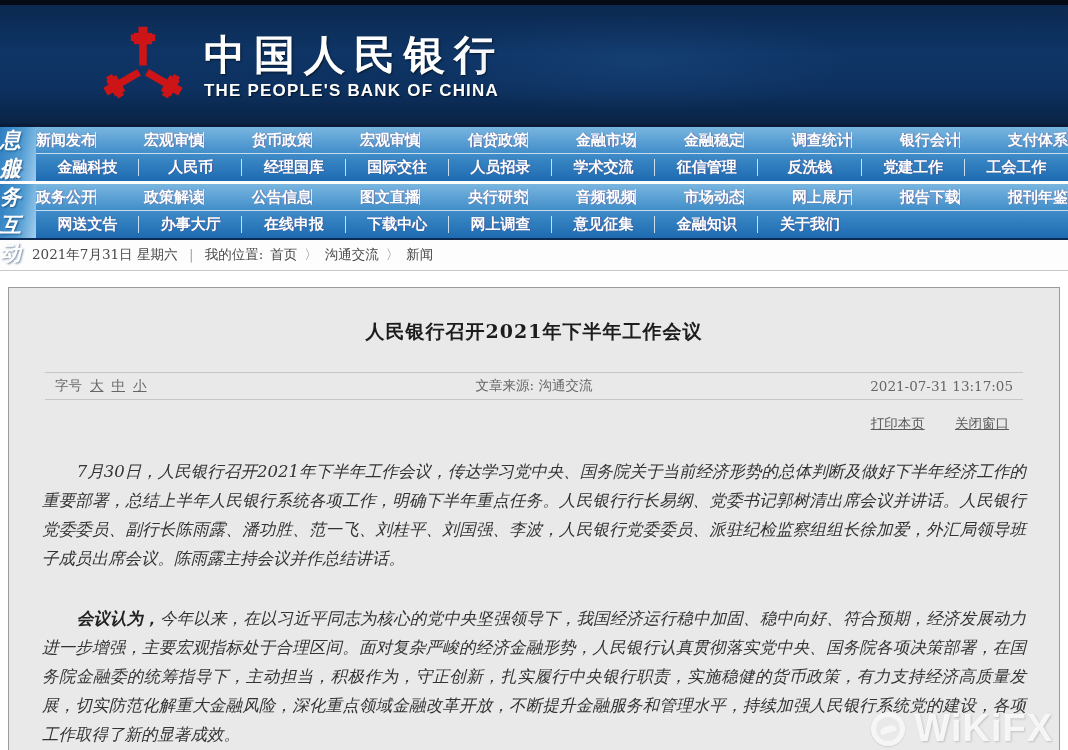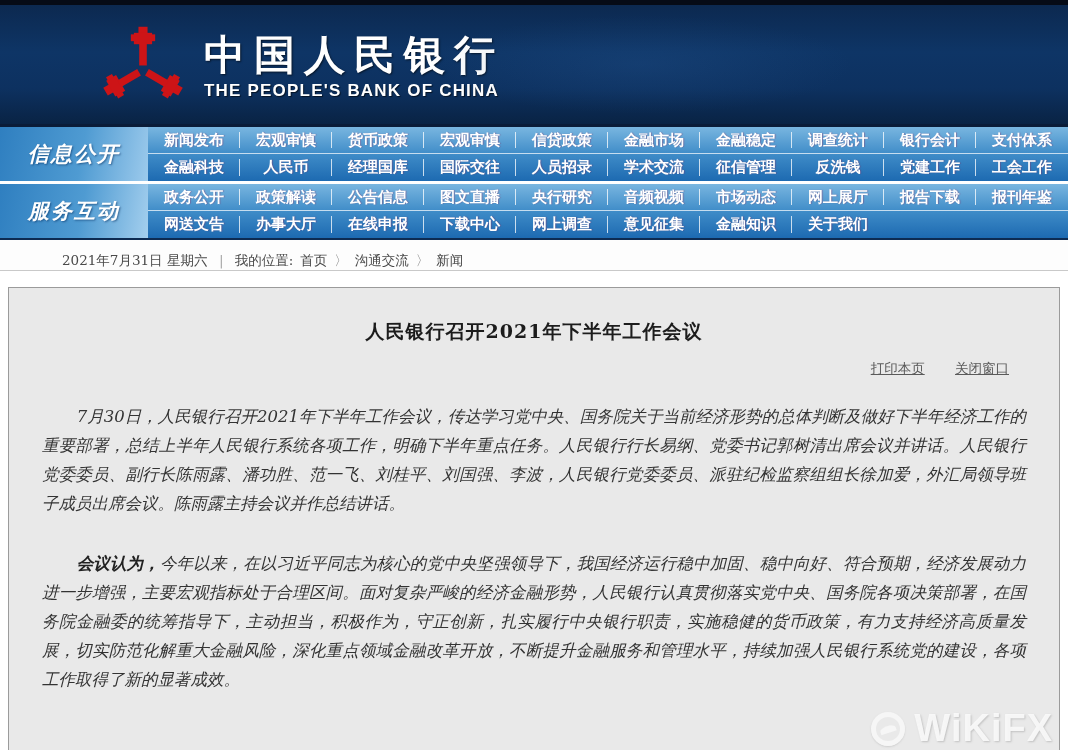--- a/index.html
+++ b/index.html
@@ -25,30 +25,30 @@
   .nav { display:flex; background:#fff; border-bottom:2px solid #0d2b52; }
   .nav-side { width:148px; display:flex; flex-direction:column; row-gap:3px; background:#fff; }
   .side-item { height:54px; display:flex; align-items:center; justify-content:center;
     color:#fff; font-style:italic; font-weight:bold; font-size:21px; letter-spacing:2px;
     cursor:pointer; text-shadow:1px 1px 2px rgba(0,40,90,.55);
     background:linear-gradient(100deg,#2f7fc0 0%,#4f9bd2 55%,#9ccaec 100%); }
   .side-item + .side-item { background:linear-gradient(100deg,#2f7fc0 0%,#4f9bd2 55%,#a4cfee 100%); }
   .nav-main { flex:1; display:flex; flex-direction:column; row-gap:3px; background:#fff; }
   .nav-group { background:linear-gradient(180deg,#79b6e0 0%,#3f8cc8 50%,#1d6ab1 100%); }
   .nav-row { display:grid; grid-template-columns:repeat(10,1fr); height:27px; }
-  .nav-row.first { border-bottom:1px solid rgba(255,255,255,.7); }
+  .nav-row.first { border-bottom:1px solid rgba(255,255,255,.7);gap:48px; }
   .nav-cell { position:relative; display:flex; align-items:center; justify-content:center;
     color:#fff; font-weight:bold; font-size:15px; cursor:pointer; white-space:nowrap;
     text-shadow:1px 0 1px rgba(150,30,80,.35); }
   .nav-cell::after { content:""; position:absolute; right:0; top:5px; bottom:5px; width:1px;
     background:rgba(255,255,255,.75); }
   .nav-cell.nodiv::after { display:none; }
 
   
-  .crumbbar { height:31px; display:flex; align-items:flex-end; padding-left:62px;
+  .crumbbar { height:31px; display:flex; align-items:center; padding-left:32px;
     background:#fdfdfd; border-bottom:1px solid #c9c9c9; color:#4a4a4a; font-size:13.5px;
     font-family:"DejaVu Serif", serif; }
   .crumbbar span { margin-right:7px; }
   .crumb-sep { color:#888; }
   .crumb-link { cursor:pointer; }
 
   
   .panel { margin:16px 8px 0; height:470px; background:#e9e9e9; border:1px solid #9b9b9b;
     position:relative; }
   .article-title { padding-top:31px; text-align:center; font-family:"DejaVu Serif", serif;
@@ -174,20 +174,32 @@
   <span class="crumb-link">首页</span>
   <span class="crumb-sep">〉</span>
   <span class="crumb-link">沟通交流</span>
   <span class="crumb-sep">〉</span>
   <span class="crumb-link">新闻</span>
 </div>
 
 <div class="panel">
   <div class="article-title">人民银行召开2021年下半年工作会议</div>
 
+  <div class="meta-row">
+    <div class="fontsize">
+      <span>字号</span>
+      <span class="size-link">大</span>
+      <span class="size-link">中</span>
+      <span class="size-link">小</span>
+    </div>
+    <div class="meta-center">
+      <span>文章来源: </span><span>沟通交流</span>
+    </div>
+    <div class="meta-date">2021-07-31 13:17:05</div>
+  </div>
 
   <div class="actions-row">
     <span class="action-link">打印本页</span>
     <span class="action-link">关闭窗口</span>
   </div>
 
   <div class="body-text">
     <p>7月30日，人民银行召开2021年下半年工作会议，传达学习党中央、国务院关于当前经济形势的总体判断及做好下半年经济工作的重要部署，总结上半年人民银行系统各项工作，明确下半年重点任务。人民银行行长易纲、党委书记郭树清出席会议并讲话。人民银行党委委员、副行长陈雨露、潘功胜、范一飞、刘桂平、刘国强、李波，人民银行党委委员、派驻纪检监察组组长徐加爱，外汇局领导班子成员出席会议。陈雨露主持会议并作总结讲话。</p>
     <p><span class="lead-bold">会议认为，</span><span>今年以来，在以习近平同志为核心的党中央坚强领导下，我国经济运行稳中加固、稳中向好、符合预期，经济发展动力进一步增强，主要宏观指标处于合理区间。面对复杂严峻的经济金融形势，人民银行认真贯彻落实党中央、国务院各项决策部署，在国务院金融委的统筹指导下，主动担当，积极作为，守正创新，扎实履行中央银行职责，实施稳健的货币政策，有力支持经济高质量发展，切实防范化解重大金融风险，深化重点领域金融改革开放，不断提升金融服务和管理水平，持续加强人民银行系统党的建设，各项工作取得了新的显著成效。</span></p>
   </div>

